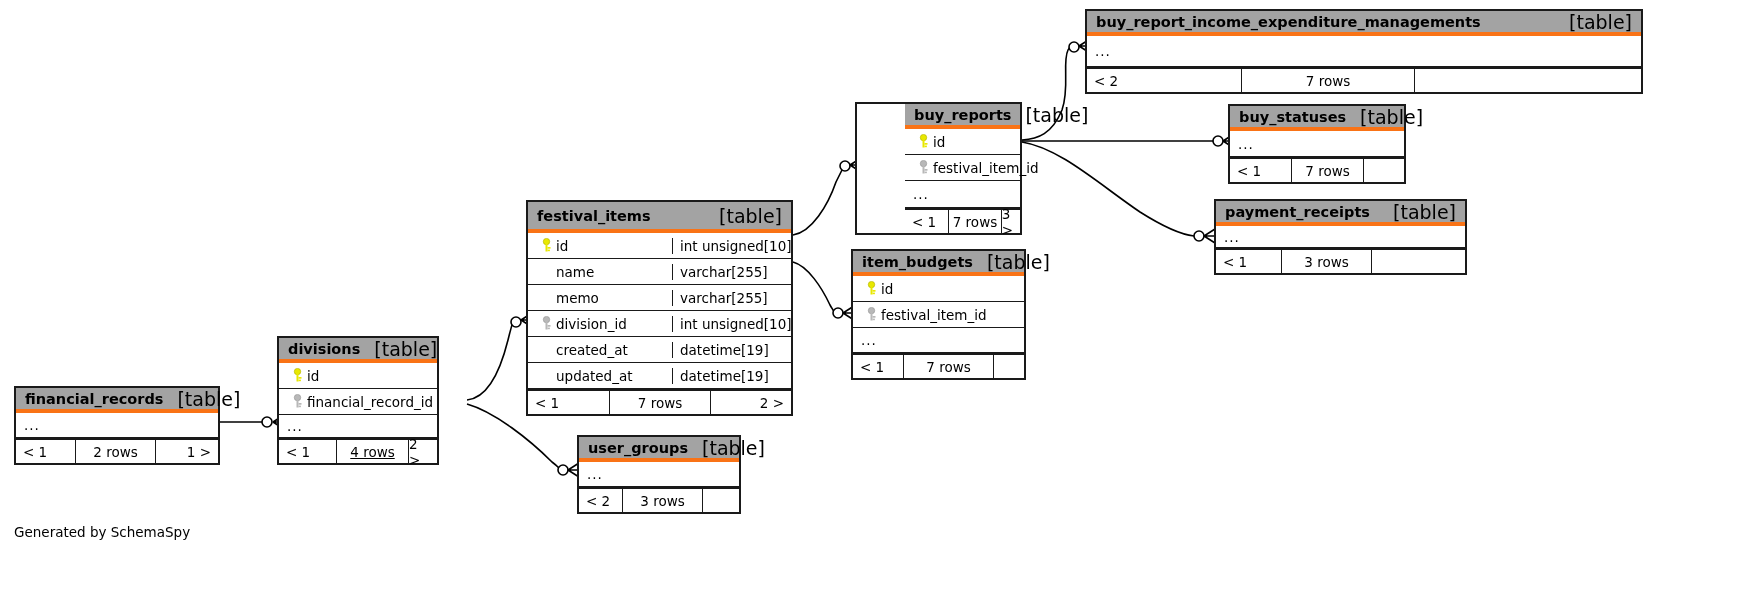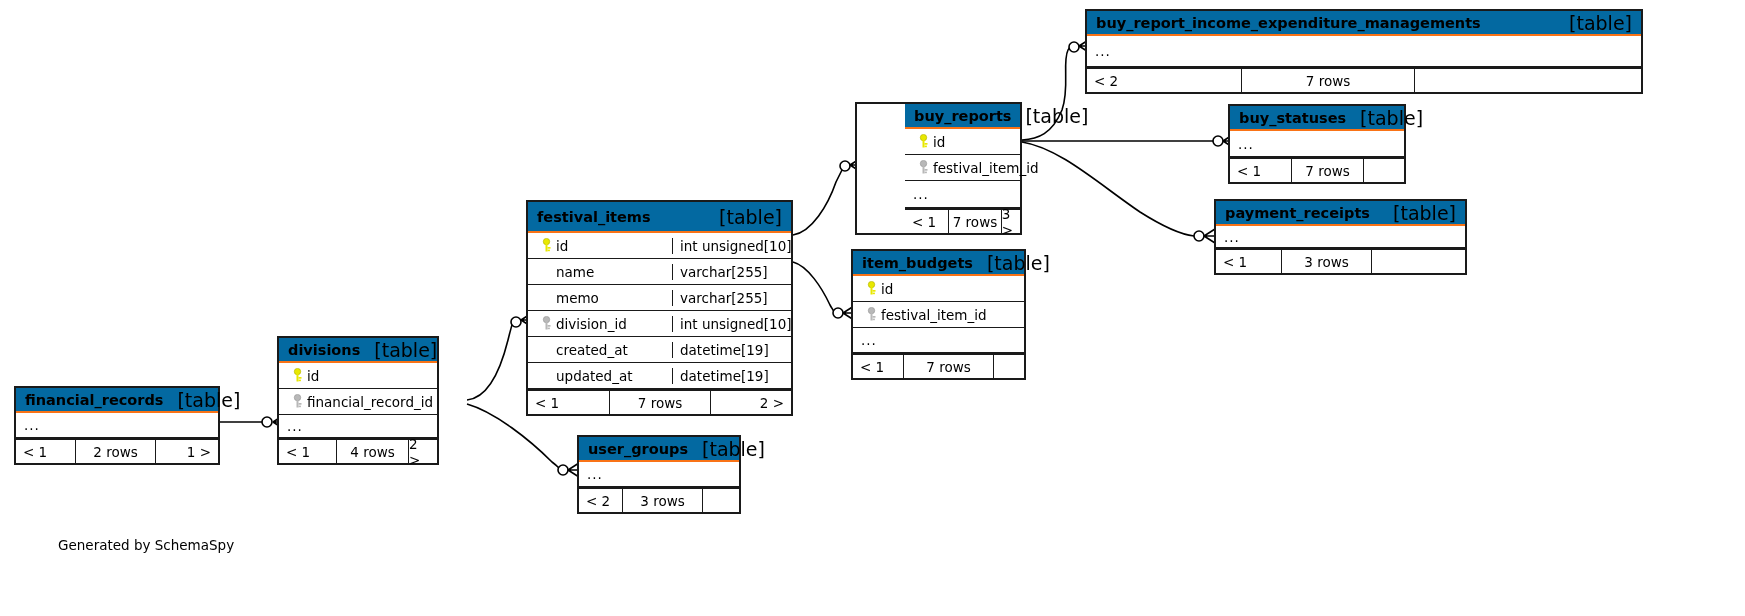--- a/index.html
+++ b/index.html
@@ -13,22 +13,22 @@
   #edges{position:absolute;left:0;top:0;width:1745px;height:616px;pointer-events:none;}
 
   .tbl{
     position:absolute;
     border:2px solid #1a1a1a;
     background:#ffffff;
     box-sizing:border-box;
   }
   .tbl .hdr{
     display:flex;align-items:center;
-    background:#0369a1;
-    border-bottom:2px solid #f97316;
+    background:#a3a3a3;
+    border-bottom:4px solid #f97316;
     box-sizing:border-box;
     padding:0 9px;
     height:25px;
   }
   .tbl .hdr .tname{
     font-weight:bold;font-size:14.5px;color:#000;
     white-space:nowrap;
   }
   .tbl .hdr .ttag{
     margin-left:auto;font-size:19px;color:#000;
@@ -378,21 +378,21 @@
           </svg>
         </span>
         <span>financial_record_id</span>
       </span>
     </div>
     <div class="row" style="height:23px;">
       <span class="ellipsis">...</span>
     </div>
     <div class="foot">
       <div class="f-l" style="width:58px;">&lt; 1</div>
-      <div class="f-c" style="width:72px;">4 rows</div>
+      <div class="f-c" style="width:72px;text-decoration:underline;">4 rows</div>
       <div class="f-r" style="flex:1;">2 &gt;</div>
     </div>
   </div>
 
   <div class="tbl" style="left:14px;top:386px;width:206px;">
     <div class="hdr">
       <span class="tname">financial_records</span>
       <span class="ttag">[table]</span>
     </div>
     <div class="row" style="height:25px;">
@@ -413,15 +413,15 @@
     <div class="row" style="height:25px;">
       <span class="ellipsis">...</span>
     </div>
     <div class="foot">
       <div class="f-l" style="width:44px;">&lt; 2</div>
       <div class="f-c" style="width:80px;">3 rows</div>
       <div class="f-r" style="flex:1;"></div>
     </div>
   </div>
 
-  <div class="credit" style="left:14px;top:537px;margin-left:44px;">Generated by SchemaSpy</div>
+  <div class="credit" style="left:14px;top:524px;">Generated by SchemaSpy</div>
 
 </div>
 
 </body></html>

